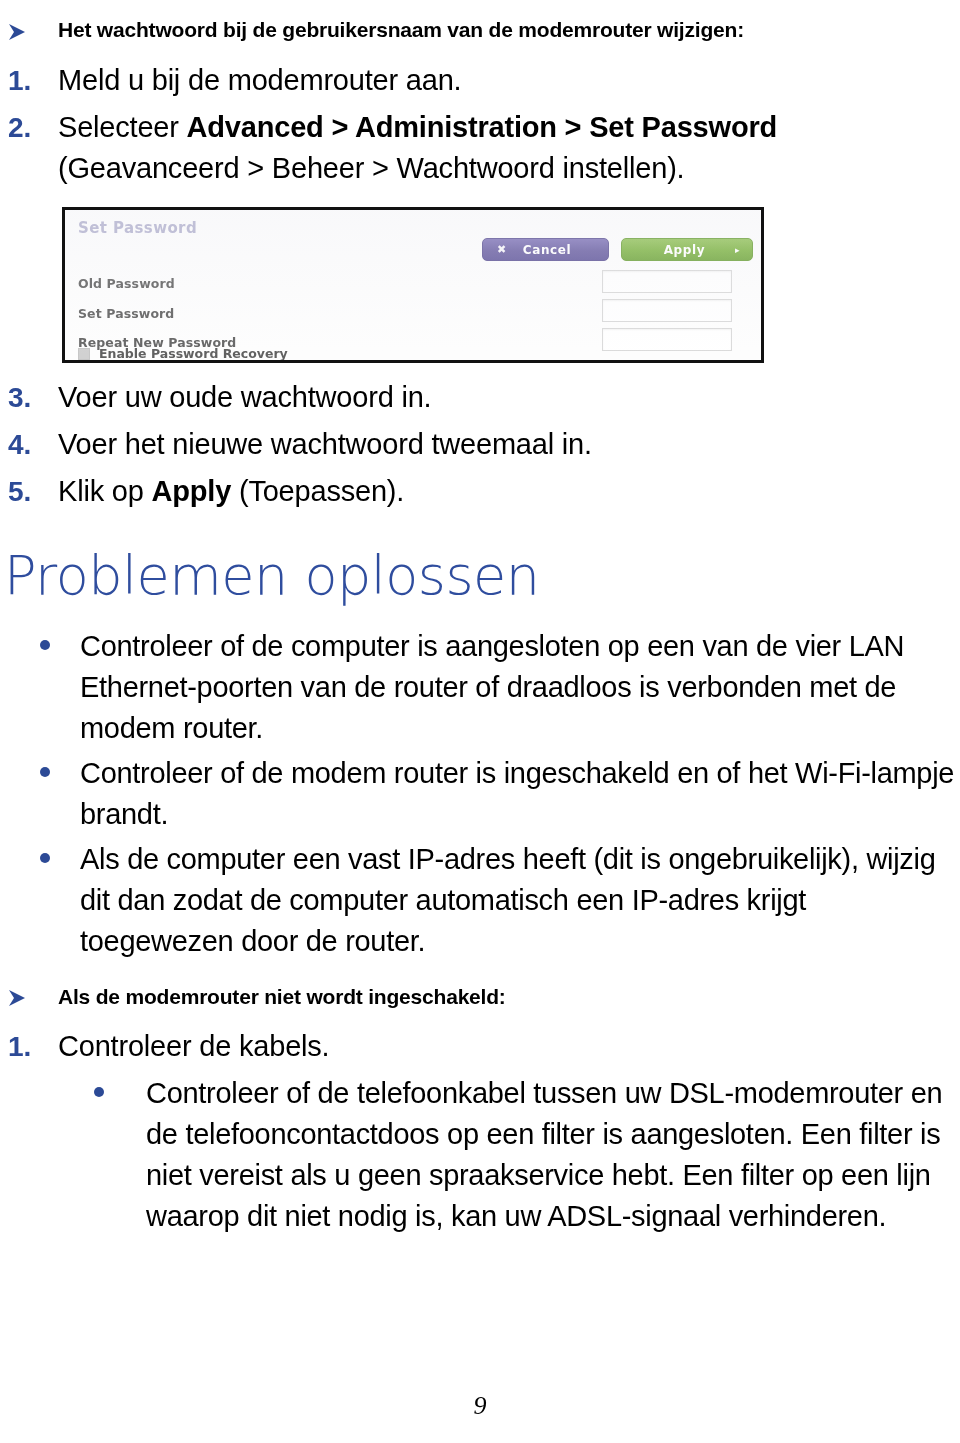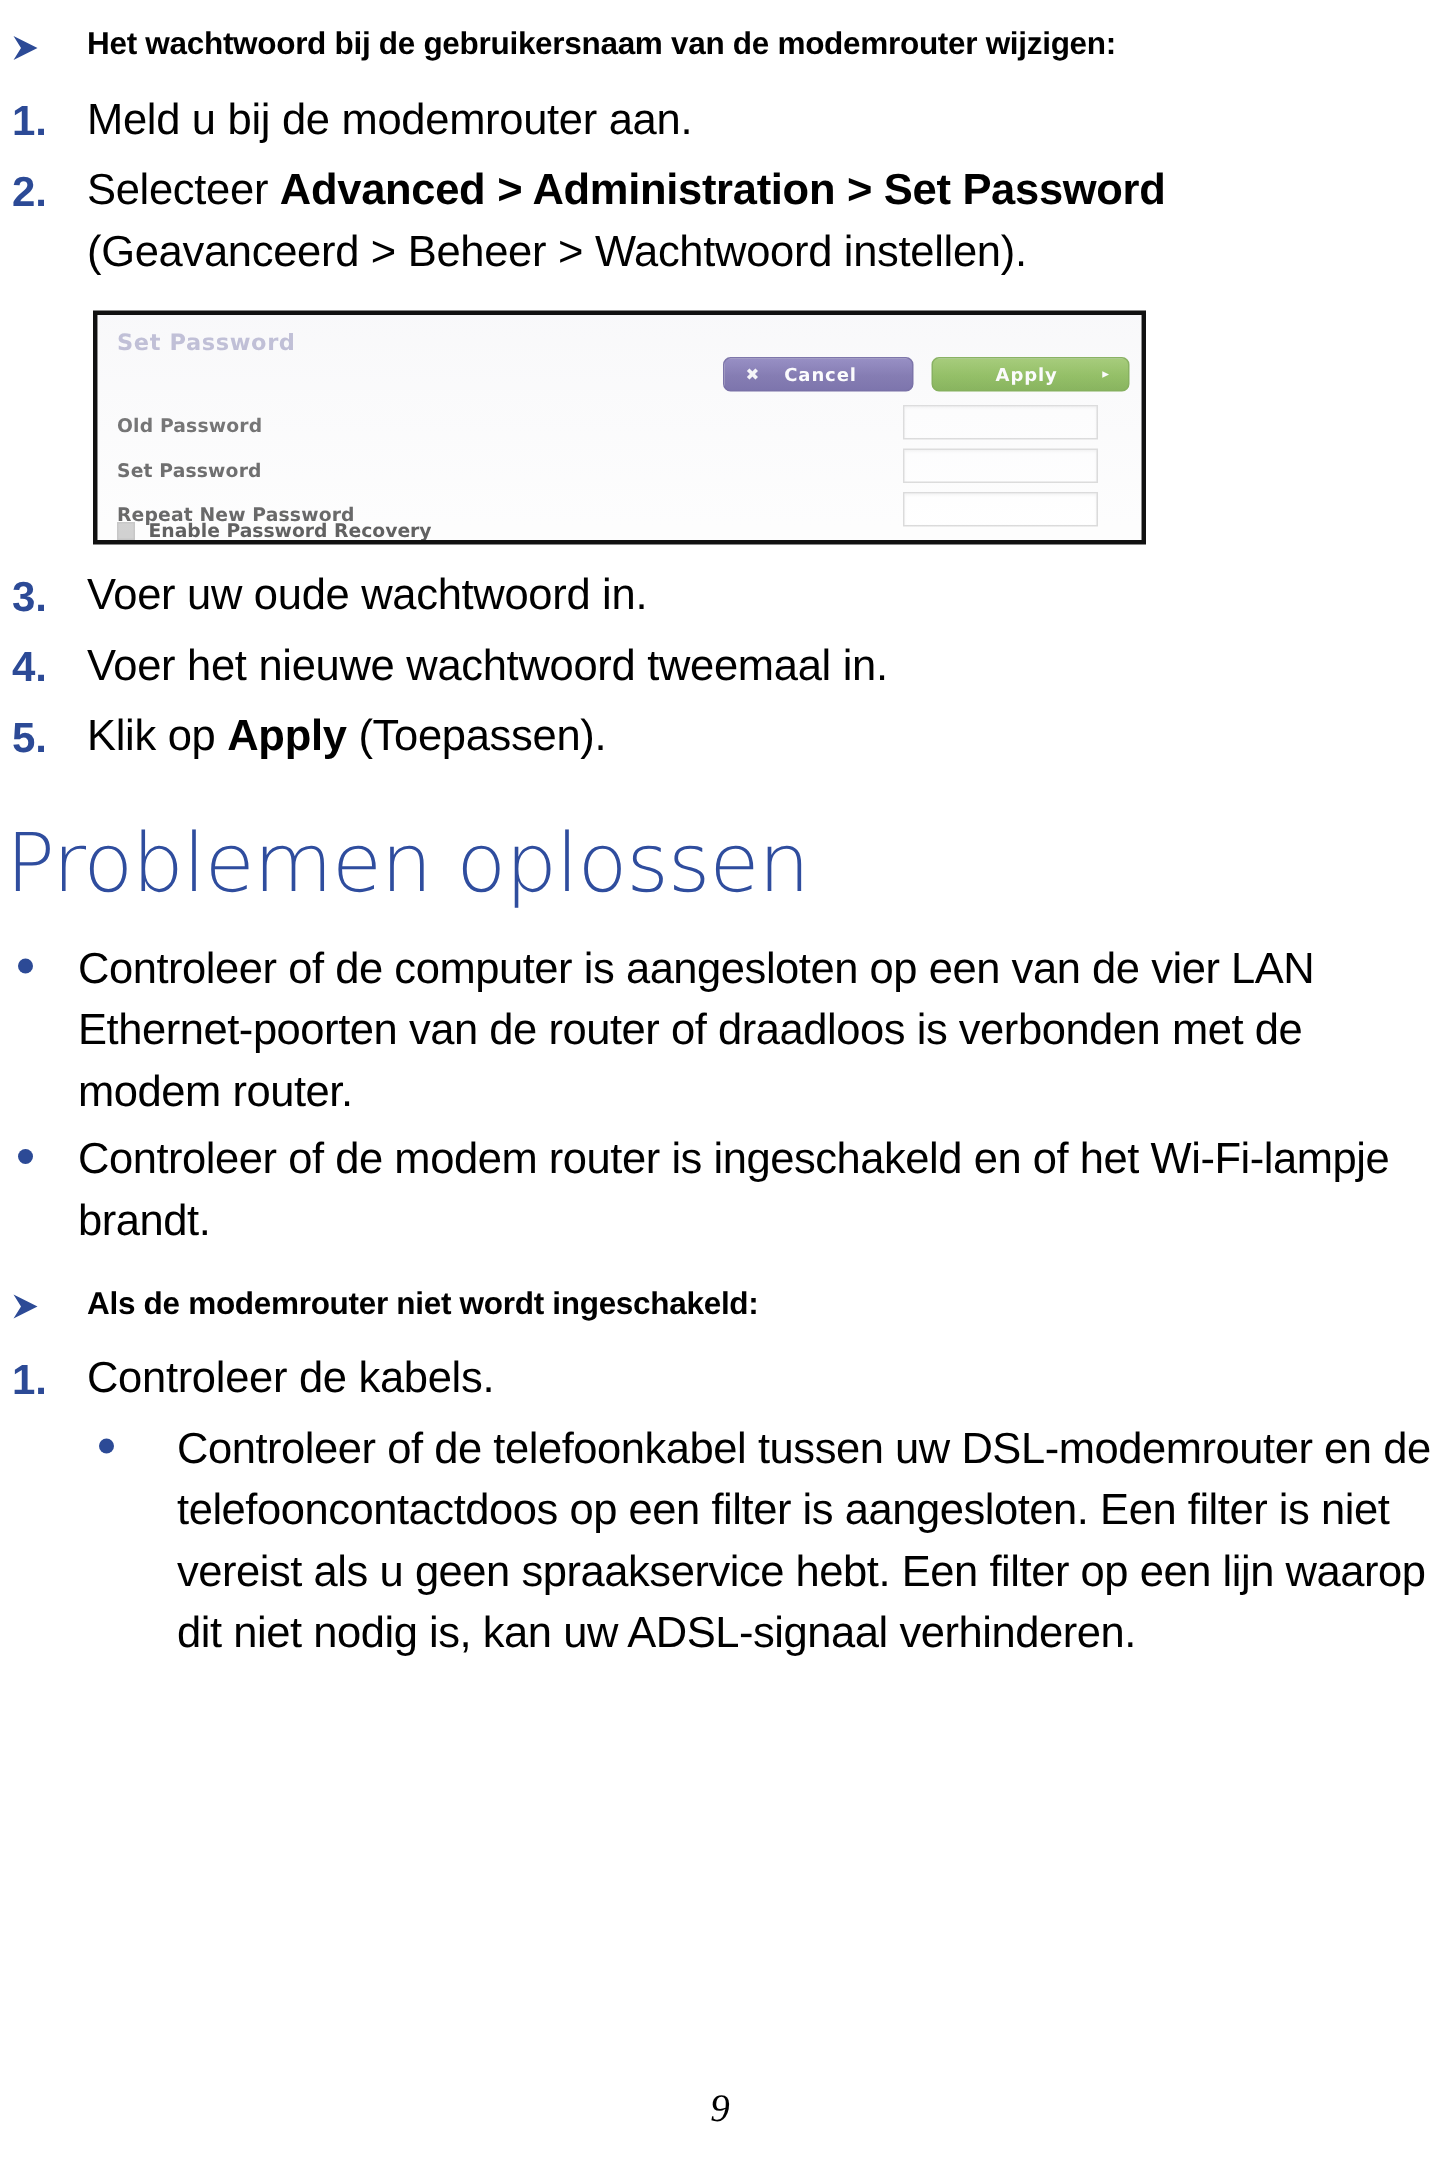--- a/index.html
+++ b/index.html
@@ -76,20 +76,21 @@
   }
   .num-row .body-text {
     font-size: 29px;
     line-height: 41px;
     letter-spacing: -0.2px;
   }
 
   
   .bul-row {
     margin: 0 0 4px 0;
+    padding-left: 28px;
   }
   .bul-row .marker {
     width: 52px;
     box-sizing: border-box;
     padding-left: 12px;
     font-size: 30px;
     line-height: 41px;
   }
   .bul-row .body-text {
     font-size: 29px;
@@ -346,20 +347,24 @@
     <div class="row bul-row">
       <div class="marker"><span class="dot"></span></div>
       <div class="body-text">Controleer of de computer is aangesloten op een van de vier LAN Ethernet-poorten van de router of draadloos is verbonden met de modem router.</div>
     </div>
 
     <div class="row bul-row">
       <div class="marker"><span class="dot"></span></div>
       <div class="body-text">Controleer of de modem router is ingeschakeld en of het Wi-Fi-lampje brandt.</div>
     </div>
 
+    <div class="row bul-row">
+      <div class="marker"><span class="dot"></span></div>
+      <div class="body-text">Als de computer een vast IP-adres heeft (dit is ongebruikelijk), wijzig dit dan zodat de computer automatisch een IP-adres krijgt toegewezen door de router.</div>
+    </div>
 
     <div class="row arrow-row" style="margin-top:14px;align-items:center;">
       <div class="marker">
         <span class="arrowhead" aria-hidden="true">
           <svg width="22" height="22" viewBox="0 0 22 22" xmlns="http://www.w3.org/2000/svg">
             <path d="M3 3 L19 11 L3 19 L8 11 Z" fill="#2c4a96"></path>
           </svg>
         </span>
       </div>
       <div class="body-text">Als de modemrouter niet wordt ingeschakeld:</div>

